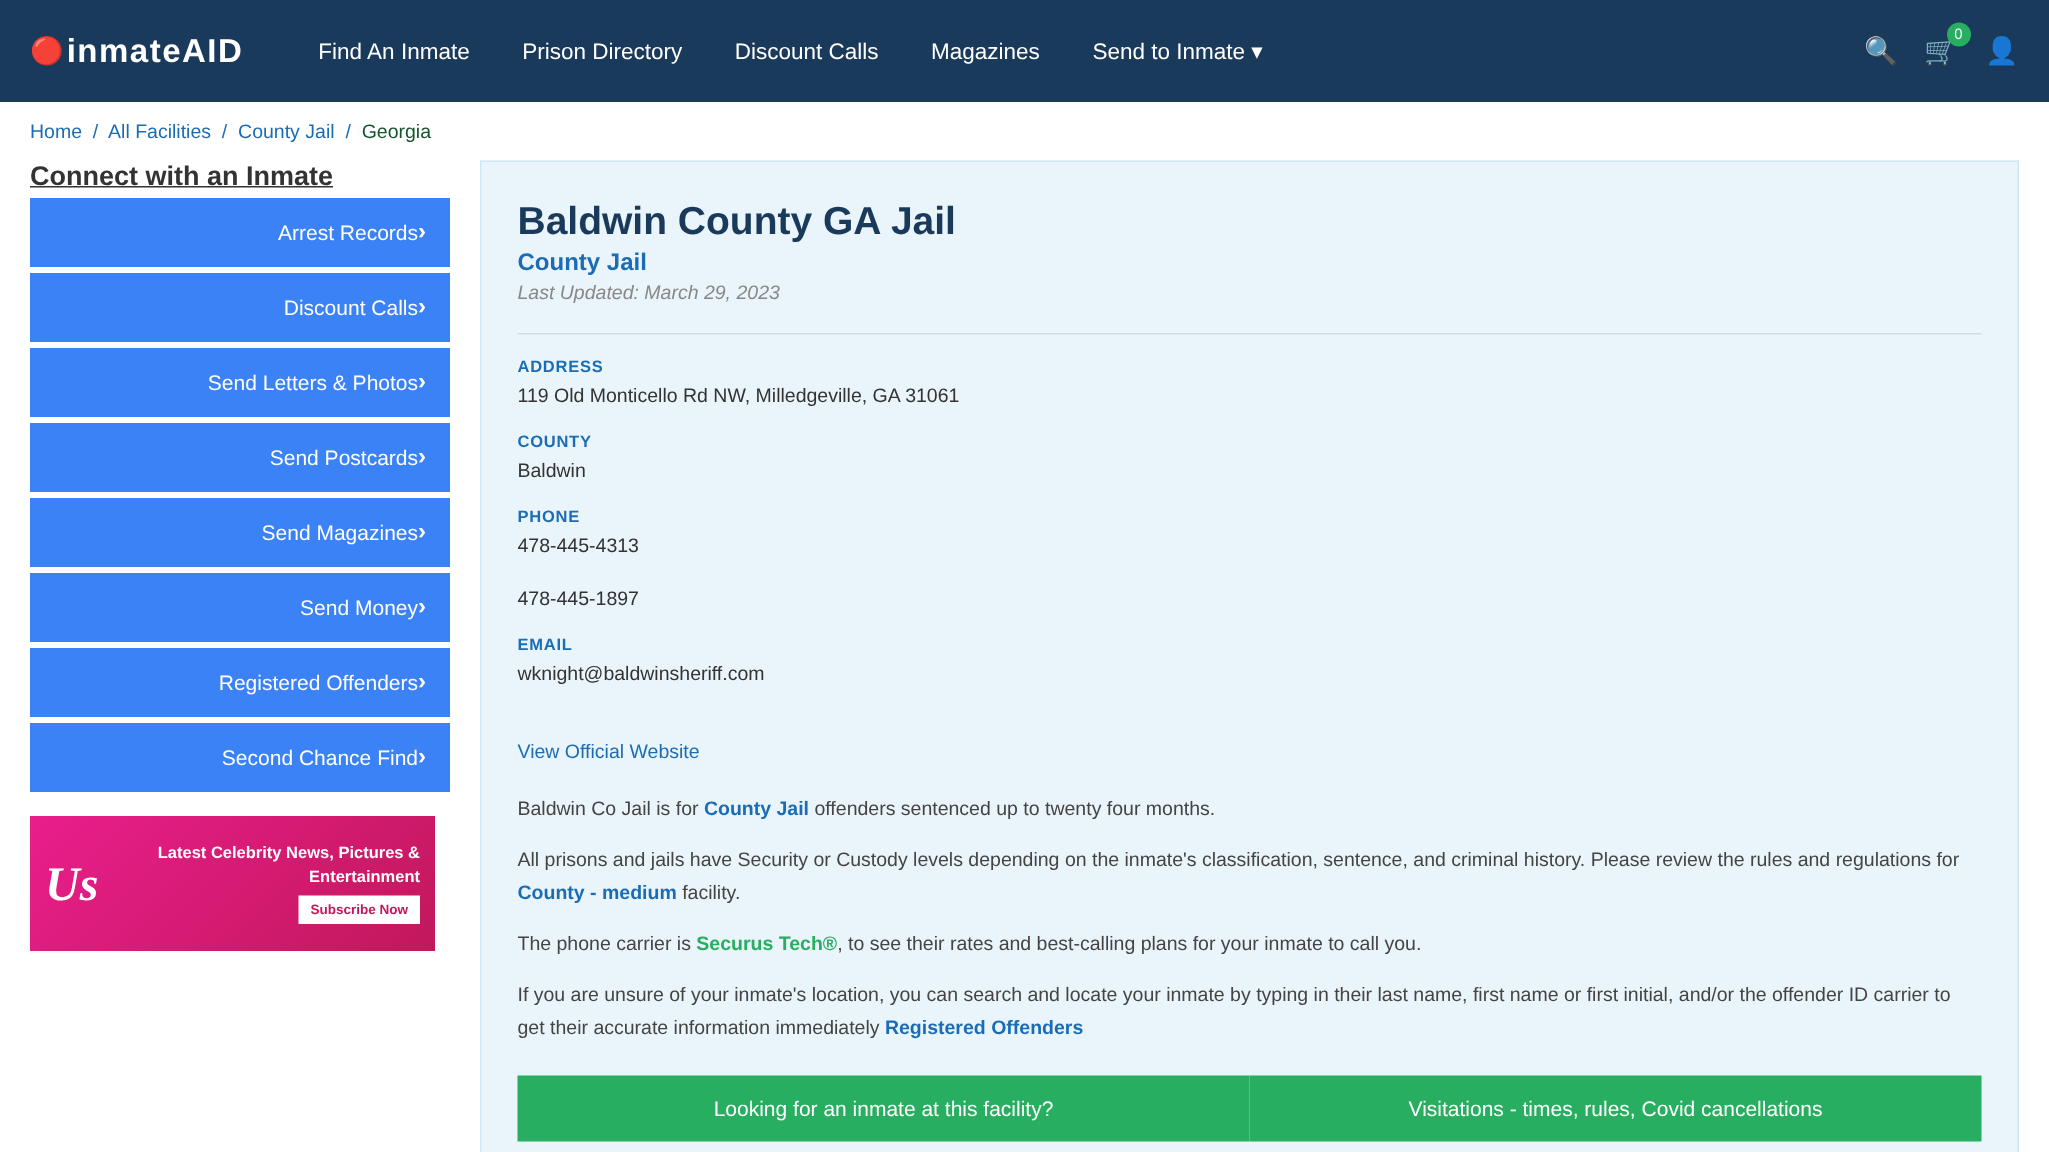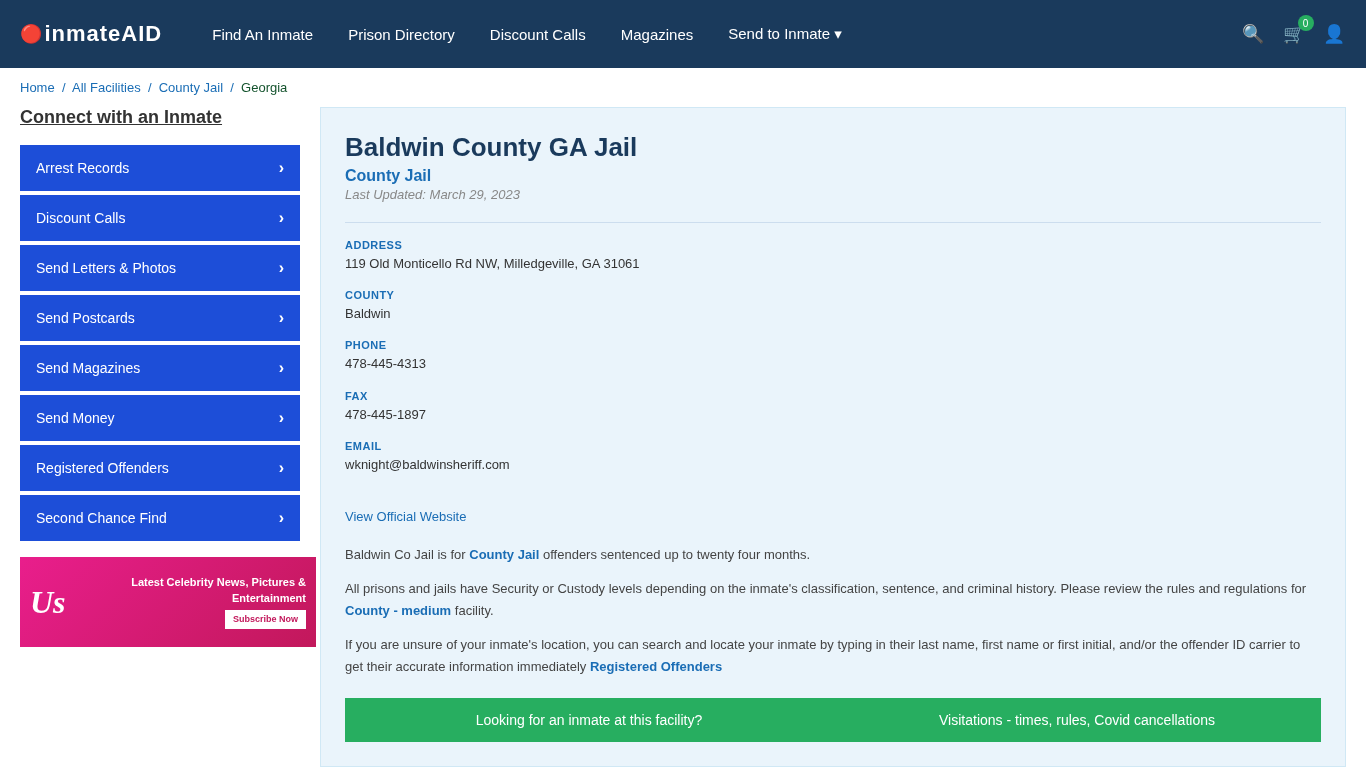--- a/index.html
+++ b/index.html
@@ -99,46 +99,46 @@
 
     
     .sidebar {
       width: 280px;
       flex-shrink: 0;
     }
     .connect-title {
       font-size: 18px;
       font-weight: bold;
       text-decoration: underline;
-      margin-bottom: 17px;
+      margin-bottom: 4px;
       color: #333;
     }
     .sidebar-menu {
       display: flex;
       flex-direction: column;
       gap: 4px;
     }
     .sidebar-item {
-      background: #1d4ed8;
+      background: #3b82f6;
       color: #fff;
       padding: 14px 16px;
       cursor: pointer;
       display: flex;
       align-items: center;
-      justify-content: space-between;
+      justify-content: flex-end;
       font-size: 14px;
       font-weight: 500;
     }
     .sidebar-arrow {
       font-size: 16px;
       font-weight: bold;
     }
     .ad-banner {
       margin-top: 16px;
-      width: 296px;
+      width: 270px;
       height: 90px;
       background: linear-gradient(135deg, #e91e8c, #c2185b);
       display: flex;
       align-items: center;
       justify-content: space-between;
       overflow: hidden;
       position: relative;
     }
     .ad-logo {
       color: #fff;
@@ -384,21 +384,20 @@
         </div>
         <div>
           <div class="info-label">COUNTY</div>
           <div class="info-value">Baldwin</div>
         </div>
         <div>
           <div class="info-label">PHONE</div>
           <div class="info-value">478-445-4313</div>
         </div>
         <div>
-          <div class="info-label">FAX</div>
           <div class="info-value">478-445-1897</div>
         </div>
         <div>
           <div class="info-label">EMAIL</div>
           <div class="info-value">wknight@baldwinsheriff.com</div>
         </div>
         <div>
           <div style="margin-top:18px;">
             <a class="info-link">View Official Website</a>
           </div>
@@ -406,20 +405,23 @@
       </div>
 
       <div class="description-block">
         <p>
           <span>Baldwin Co Jail is for </span><a class="desc-link">County Jail</a><span> offenders sentenced up to twenty four months.</span>
         </p>
         <p>
           <span>All prisons and jails have Security or Custody levels depending on the inmate's classification, sentence, and criminal history. Please review the rules and regulations for </span><a class="desc-link">County - medium</a><span> facility.</span>
         </p>
         <p>
+          <span>The phone carrier is </span><a class="desc-link-green">Securus Tech®</a><span>, to see their rates and best-calling plans for your inmate to call you.</span>
+        </p>
+        <p>
           <span>If you are unsure of your inmate's location, you can search and locate your inmate by typing in their last name, first name or first initial, and/or the offender ID carrier to get their accurate information immediately </span><a class="desc-link">Registered Offenders</a>
         </p>
       </div>
 
       <div class="action-buttons">
         <button class="btn-green">Looking for an inmate at this facility?</button>
         <button class="btn-green">Visitations - times, rules, Covid cancellations</button>
       </div>
     </div>
 

